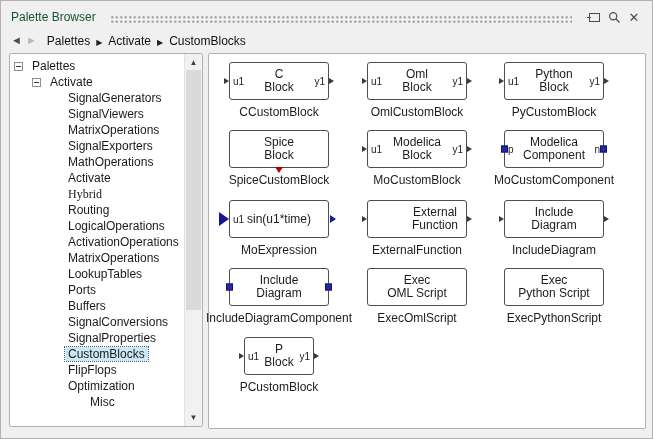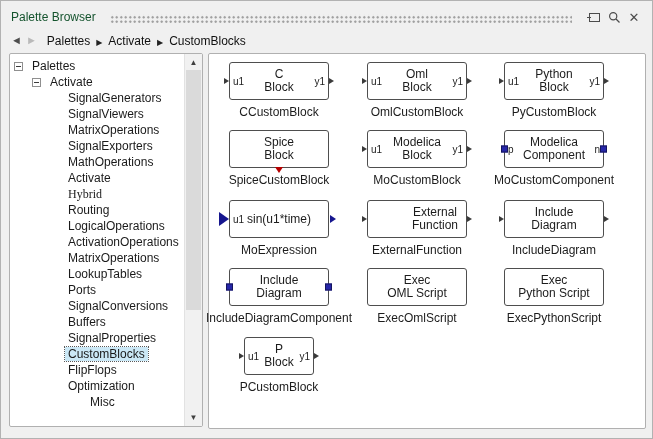--- a/index.html
+++ b/index.html
@@ -133,24 +133,24 @@
         <div class="trow">
           <span class="tlabel" style="margin-left: 55px;">MatrixOperations</span>
         </div>
         <div class="trow">
           <span class="tlabel" style="margin-left: 55px;">LookupTables</span>
         </div>
         <div class="trow">
           <span class="tlabel" style="margin-left: 55px;">Ports</span>
         </div>
         <div class="trow">
+          <span class="tlabel" style="margin-left: 55px;">Buffers</span>
+        </div>
+        <div class="trow">
           <span class="tlabel" style="margin-left: 55px;">SignalConversions</span>
-        </div>
-        <div class="trow">
-          <span class="tlabel" style="margin-left: 55px;">Buffers</span>
         </div>
         <div class="trow">
           <span class="tlabel" style="margin-left: 55px;">SignalProperties</span>
         </div>
         <div class="trow">
           <span class="tlabel sel" style="margin-left: 55px;">CustomBlocks</span>
         </div>
         <div class="trow">
           <span class="tlabel" style="margin-left: 55px;">FlipFlops</span>
         </div>

